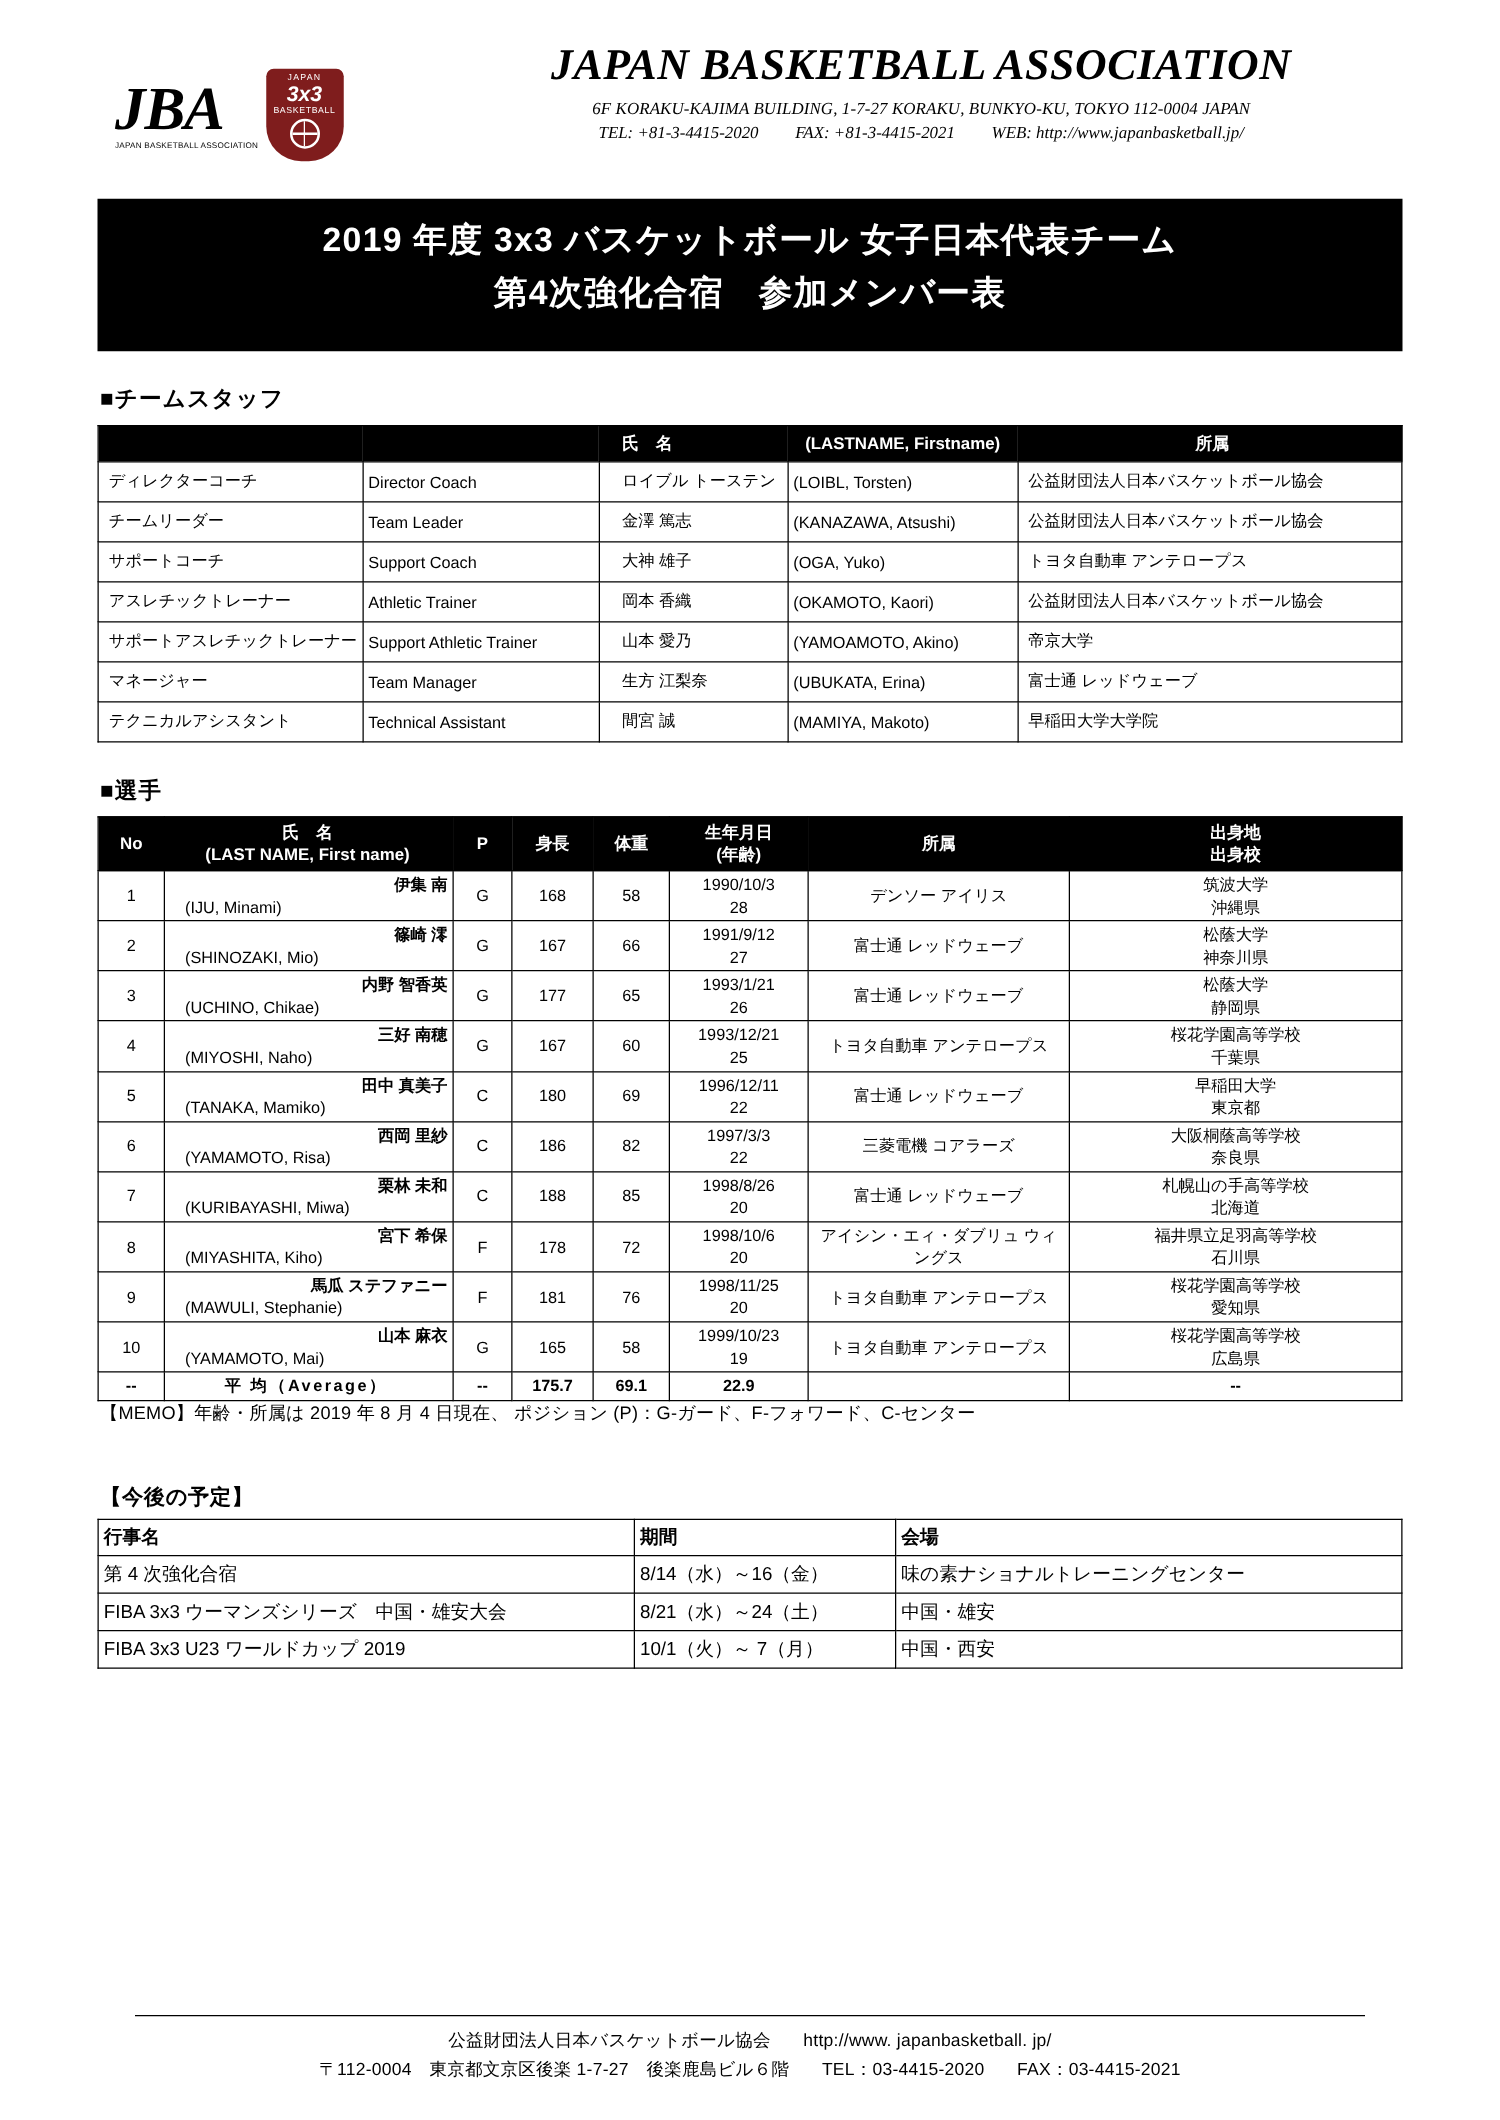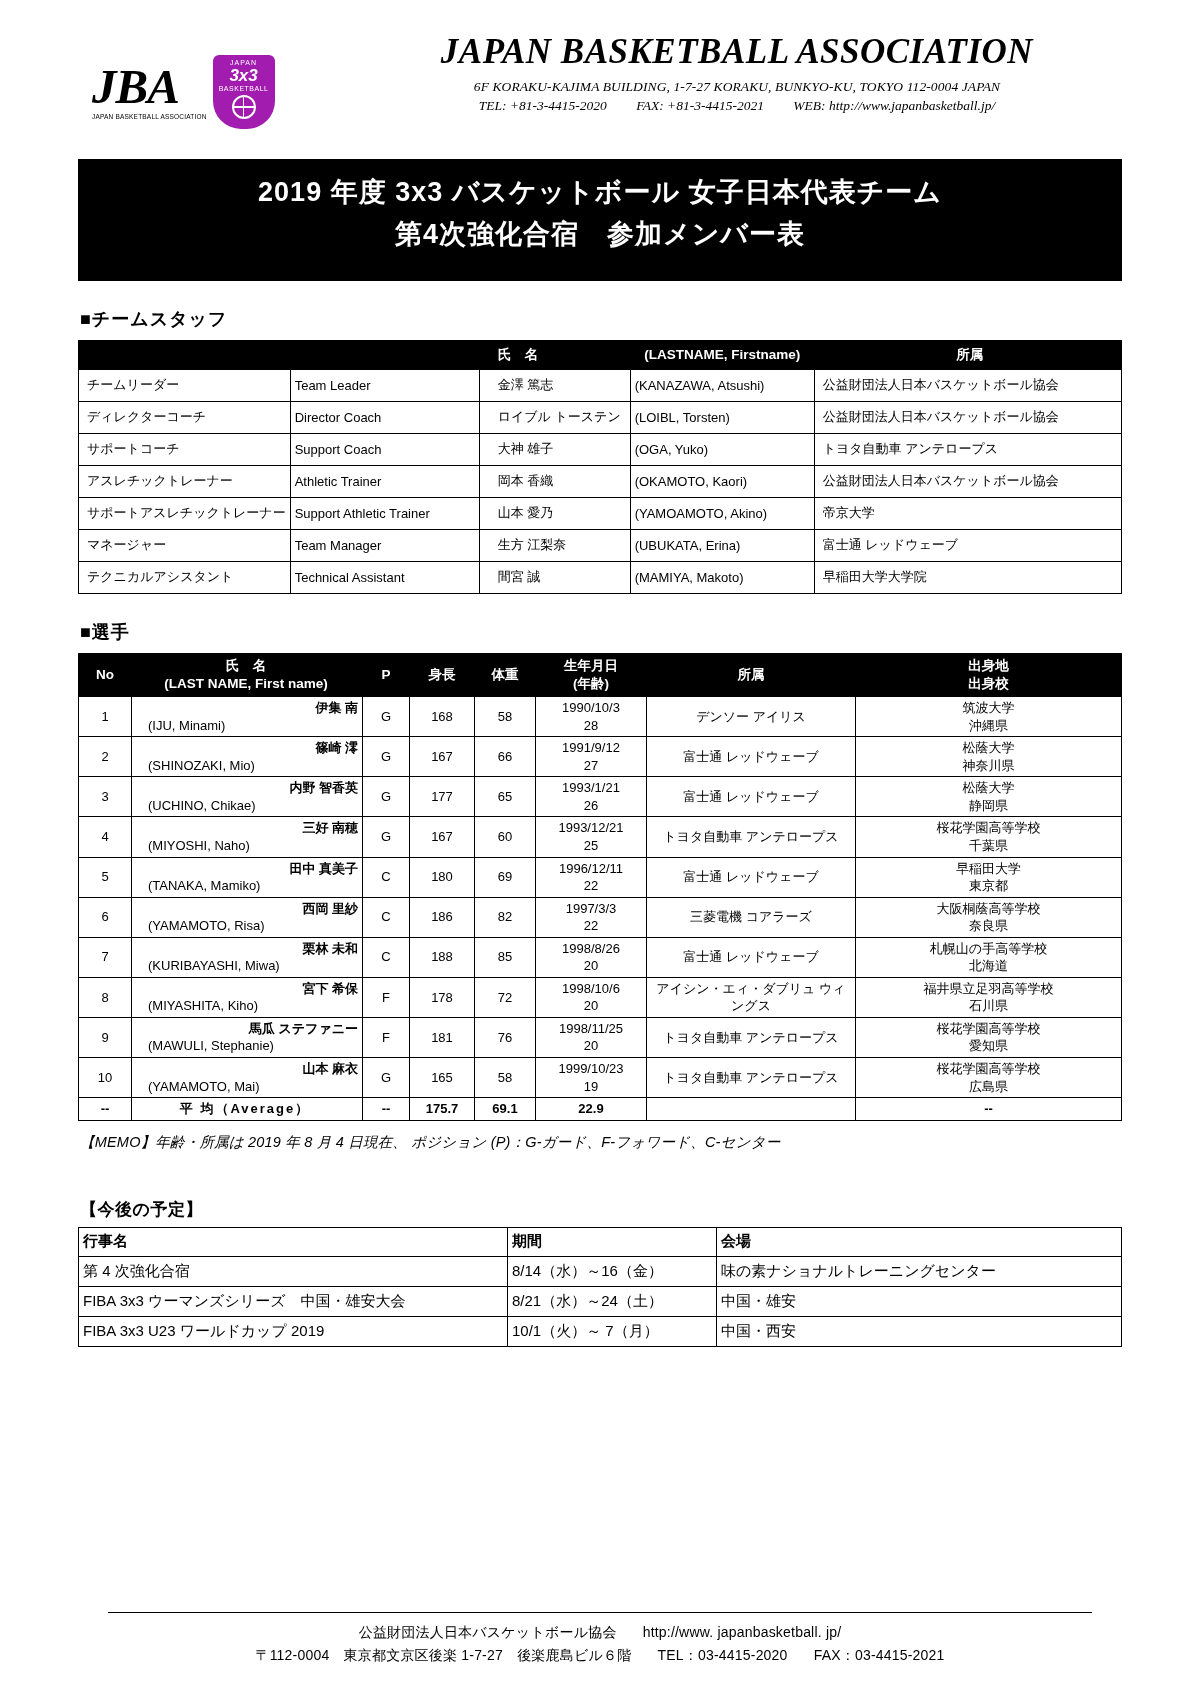--- a/index.html
+++ b/index.html
@@ -48,21 +48,21 @@
   }
   .jba-sub {
     font-size: 6.5px;
     letter-spacing: 0.2px;
     margin-top: 3px;
     white-space: nowrap;
   }
   .shield {
     width: 62px;
     height: 74px;
-    background: #a21caf;
+    background: #7f1d1d;
     border-radius: 6px 6px 28px 28px;
     color: #fff;
     display: flex;
     flex-direction: column;
     align-items: center;
     justify-content: flex-start;
     padding-top: 4px;
     box-sizing: border-box;
   }
   .shield .s-japan { font-size: 7px; letter-spacing: 1px; }
@@ -183,24 +183,22 @@
   .col-aff   { width: 200px; }
   .col-from  { }
   .name-jp { display: block; font-weight: bold; text-align: right; }
   .name-en { display: block; }
   .two-line span { display: block; }
   .avg-row td { font-weight: bold; }
   .avg-label { text-align: center !important; padding-left: 0 !important; letter-spacing: 2px;}
 
   .memo {
     font-size: 14.5px;
-    margin-top: 12px;
     margin-left: 2px;
     letter-spacing: 0.2px;
-    font-style: italic;
   }
 
   
   .schedule-heading {
     font-size: 17px;
     font-weight: bold;
     margin: 46px 0 6px 2px;
     letter-spacing: 0.5px;
   }
   .sched-table { font-size: 15px; }
@@ -276,31 +274,31 @@
       <tr>
         <th class="staff-jp"></th>
         <th class="staff-en"></th>
         <th class="staff-name">氏　名</th>
         <th class="staff-rom">(LASTNAME, Firstname)</th>
         <th class="staff-aff">所属</th>
       </tr>
     </thead>
     <tbody>
       <tr>
+        <td class="staff-jp">ディレクターコーチ</td>
+        <td class="staff-en">Director Coach</td>
+        <td class="staff-name">ロイブル トーステン</td>
+        <td class="staff-rom">(LOIBL, Torsten)</td>
+        <td class="staff-aff">公益財団法人日本バスケットボール協会</td>
+      </tr>
+      <tr>
         <td class="staff-jp">チームリーダー</td>
         <td class="staff-en">Team Leader</td>
         <td class="staff-name">金澤 篤志</td>
         <td class="staff-rom">(KANAZAWA, Atsushi)</td>
-        <td class="staff-aff">公益財団法人日本バスケットボール協会</td>
-      </tr>
-      <tr>
-        <td class="staff-jp">ディレクターコーチ</td>
-        <td class="staff-en">Director Coach</td>
-        <td class="staff-name">ロイブル トーステン</td>
-        <td class="staff-rom">(LOIBL, Torsten)</td>
         <td class="staff-aff">公益財団法人日本バスケットボール協会</td>
       </tr>
       <tr>
         <td class="staff-jp">サポートコーチ</td>
         <td class="staff-en">Support Coach</td>
         <td class="staff-name">大神 雄子</td>
         <td class="staff-rom">(OGA, Yuko)</td>
         <td class="staff-aff">トヨタ自動車 アンテロープス</td>
       </tr>
       <tr>

